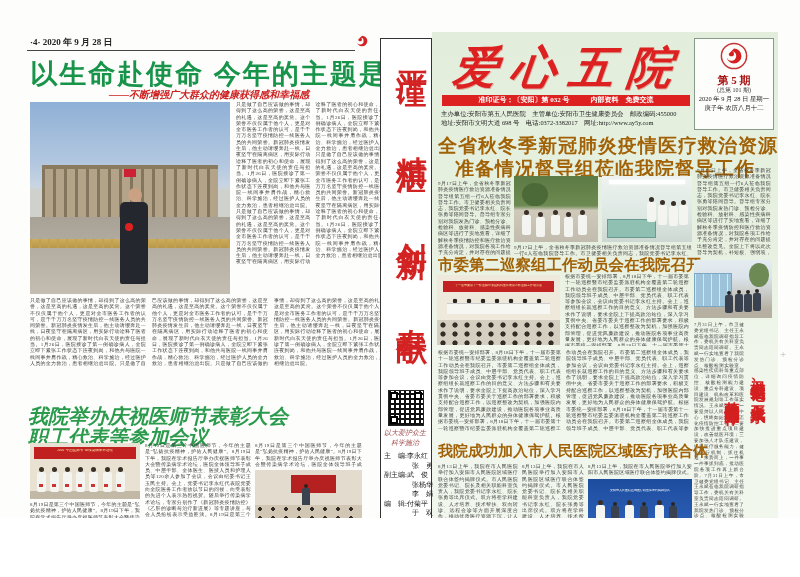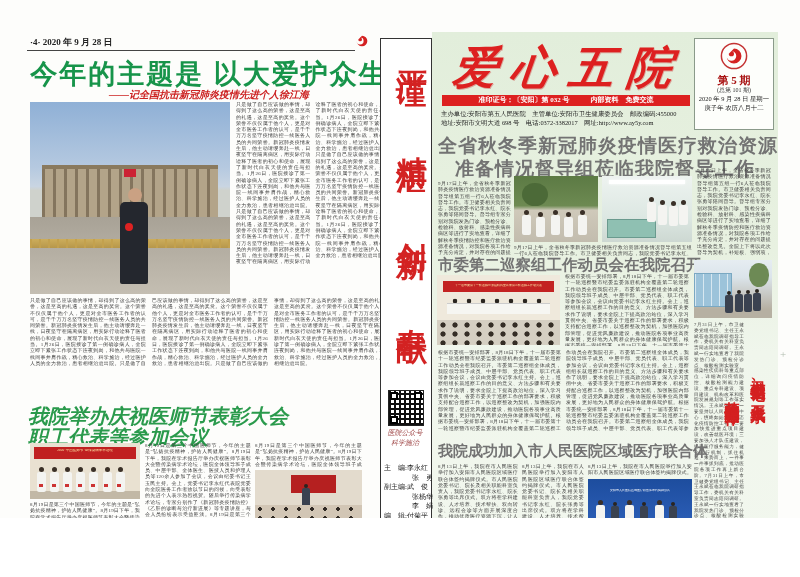--- a/index.html
+++ b/index.html
@@ -3,21 +3,21 @@
 <meta charset="utf-8">
 <style>
   html,body{margin:0;padding:0;background:#fff;}
   .page{position:relative;width:800px;height:518px;background:#fdfdfb;overflow:hidden;
         font-family:"Liberation Serif","DejaVu Serif",serif;}
   .abs{position:absolute;}
   .greenbg{background:linear-gradient(180deg,#e2eedb 0px,#e8f1e1 220px,#f0f6ec 320px,#f2f7ee 100%);}
   .body-text{font-size:5px;line-height:6.3px;color:#3e3e3e;text-align:justify;overflow:hidden;letter-spacing:.2px;}
   .cols2{column-count:2;column-gap:5px;}
   .cols3{column-count:3;column-gap:6px;}
-  .red-head{font-family:"Liberation Sans","DejaVu Sans",sans-serif;font-weight:bold;color:#737373;text-align:center;white-space:nowrap;}
+  .red-head{font-family:"Liberation Sans","DejaVu Sans",sans-serif;font-weight:bold;color:#a16207;text-align:center;white-space:nowrap;}
   .green-head{font-family:"Liberation Sans","DejaVu Sans",sans-serif;font-weight:bold;color:#17944a;text-align:center;white-space:nowrap;}
   .script-green{font-family:"Liberation Serif","DejaVu Serif",serif;font-style:italic;font-weight:bold;color:#2a9a4c;text-align:left;white-space:nowrap;}
   .photo{position:absolute;overflow:hidden;background:#d8d8d2;box-shadow:0 0 0 1px #c6c6bc inset;}
   .fig{position:absolute;background:#f4f4f1;width:9px;height:20px;border-radius:2px;}
   .fig::before{content:"";position:absolute;top:-5px;left:2px;width:5px;height:5px;border-radius:50%;background:#3a3028;}
   .figd{position:absolute;background:#3a4250;width:8px;height:18px;border-radius:2px;}
   .figd::before{content:"";position:absolute;top:-4px;left:2px;width:4px;height:4px;border-radius:50%;background:#2a2520;}
   .vword{writing-mode:vertical-rl;text-orientation:upright;font-family:"Liberation Sans","DejaVu Sans",sans-serif;
          font-weight:bold;color:#d32222;font-size:31px;letter-spacing:5px;}
   .vtitle{writing-mode:vertical-rl;text-orientation:upright;font-family:"Liberation Sans","DejaVu Sans",sans-serif;
@@ -33,22 +33,22 @@
 
   <div class="abs greenbg" style="left:432px;top:32px;width:346px;height:530px;"></div>
 
   <div class="abs" style="left:30px;top:36px;font-size:9px;font-weight:bold;color:#222;">·4·  2020 年 9 月 28 日</div>
   <div class="abs" style="left:27px;top:50px;width:328px;height:1px;background:#444;"></div>
 
   <svg class="abs" style="left:354px;top:33px;" width="16" height="16" viewBox="0 0 30 30">
     <path d="M15 5 a10 10 0 1 1 -10 10 a6.5 6.5 0 1 0 6.5 -6.5 a3.5 3.5 0 1 1 -3.5 3.5" fill="#d42222"></path>
   </svg>
 
-  <div class="abs green-head" style="left:28px;top:56px;width:362px;font-size:27px;letter-spacing:2px;">今年的主题是  以大爱护众生</div>
-  <div class="abs" style="left:28px;top:88px;width:362px;text-align:center;font-style:italic;font-weight:bold;font-size:10px;color:#cc2222;">——记全国抗击新冠肺炎疫情先进个人徐江海</div>
+  <div class="abs green-head" style="left:28px;top:56px;width:362px;font-size:27px;letter-spacing:2px;">以生命赴使命  今年的主题是</div>
+  <div class="abs" style="left:28px;top:88px;width:362px;text-align:center;font-style:italic;font-weight:bold;font-size:10px;color:#cc2222;">——不断增强广大群众的健康获得感和幸福感</div>
 
   <div class="photo" style="left:30px;top:102px;width:200px;height:192px;">
     <div class="abs" style="inset:0;background:linear-gradient(180deg,#8fb0d6 0%,#b5c9e0 34%,#c9d5e2 44%,#cfd2cc 46%);"></div>
     <div class="abs" style="left:6%;right:6%;top:33%;height:27%;background:#b3a489;border-top:4px solid #8a7a5e;
          background-image:repeating-linear-gradient(90deg,rgba(85,70,50,.5) 0 3px,transparent 3px 11px);"></div>
     <div class="abs" style="left:47%;top:35%;width:12px;height:8px;background:#c23;"></div>
     <div class="abs" style="left:0;bottom:0;width:100%;height:40%;background:linear-gradient(180deg,#a8a296,#c4beb2);"></div>
     <div class="abs" style="left:0;bottom:24%;width:100%;height:9px;background:repeating-linear-gradient(90deg,#c7a040 0 2px,rgba(0,0,0,0) 2px 9px),linear-gradient(#d2ae50,#b8943c);opacity:.85;"></div>
     <div class="abs" style="left:45%;bottom:5%;width:28px;height:82px;background:#24272e;border-radius:5px 5px 2px 2px;"></div>
     <div class="abs" style="left:49%;bottom:48%;width:14px;height:14px;border-radius:50%;background:#caa183;"></div>
@@ -95,24 +95,24 @@
   <div class="abs vword" style="left:390px;top:132px;">精湛</div>
   <div class="abs vword" style="left:390px;top:218px;">创新</div>
   <div class="abs vword" style="left:390px;top:304px;">奉献</div>
 
   <div class="abs" style="left:388px;top:390px;width:34px;height:34px;background:#fff;border:1px solid #222;
        background-image:repeating-linear-gradient(0deg,#111 0 2px,transparent 2px 5px),repeating-linear-gradient(90deg,#111 0 2px,transparent 2px 5px);">
     <div class="abs" style="left:1px;top:1px;width:8px;height:8px;background:#fff;border:2px solid #000;box-sizing:border-box;"></div>
     <div class="abs" style="right:1px;top:1px;width:8px;height:8px;background:#fff;border:2px solid #000;box-sizing:border-box;"></div>
     <div class="abs" style="left:1px;bottom:1px;width:8px;height:8px;background:#fff;border:2px solid #000;box-sizing:border-box;"></div>
   </div>
-  <div class="abs" style="left:381px;top:428px;width:48px;text-align:center;font-size:7px;font-style:italic;color:#a04848;">医院公众号</div>
+  <div class="abs" style="left:381px;top:428px;width:48px;text-align:center;font-size:7px;font-style:italic;color:#a04848;">以大爱护众生</div>
   <div class="abs" style="left:381px;top:438px;width:48px;text-align:center;font-size:7px;font-style:italic;color:#a04848;">科学施治</div>
 
-  <div class="abs" style="left:384px;top:464px;">
+  <div class="abs" style="left:384px;top:452px;">
     <div class="credit-line">主　编:李永红</div>
     <div class="credit-line">　　　　张　勇</div>
     <div class="credit-line">副主编:武　俊</div>
     <div class="credit-line">　　　　张杨华</div>
     <div class="credit-line">　　　　李　娟</div>
     <div class="credit-line">编　辑:付菊平</div>
     <div class="credit-line">　　　　于　双</div>
     <div class="credit-line">　　　　张　颖</div>
   </div>
 

